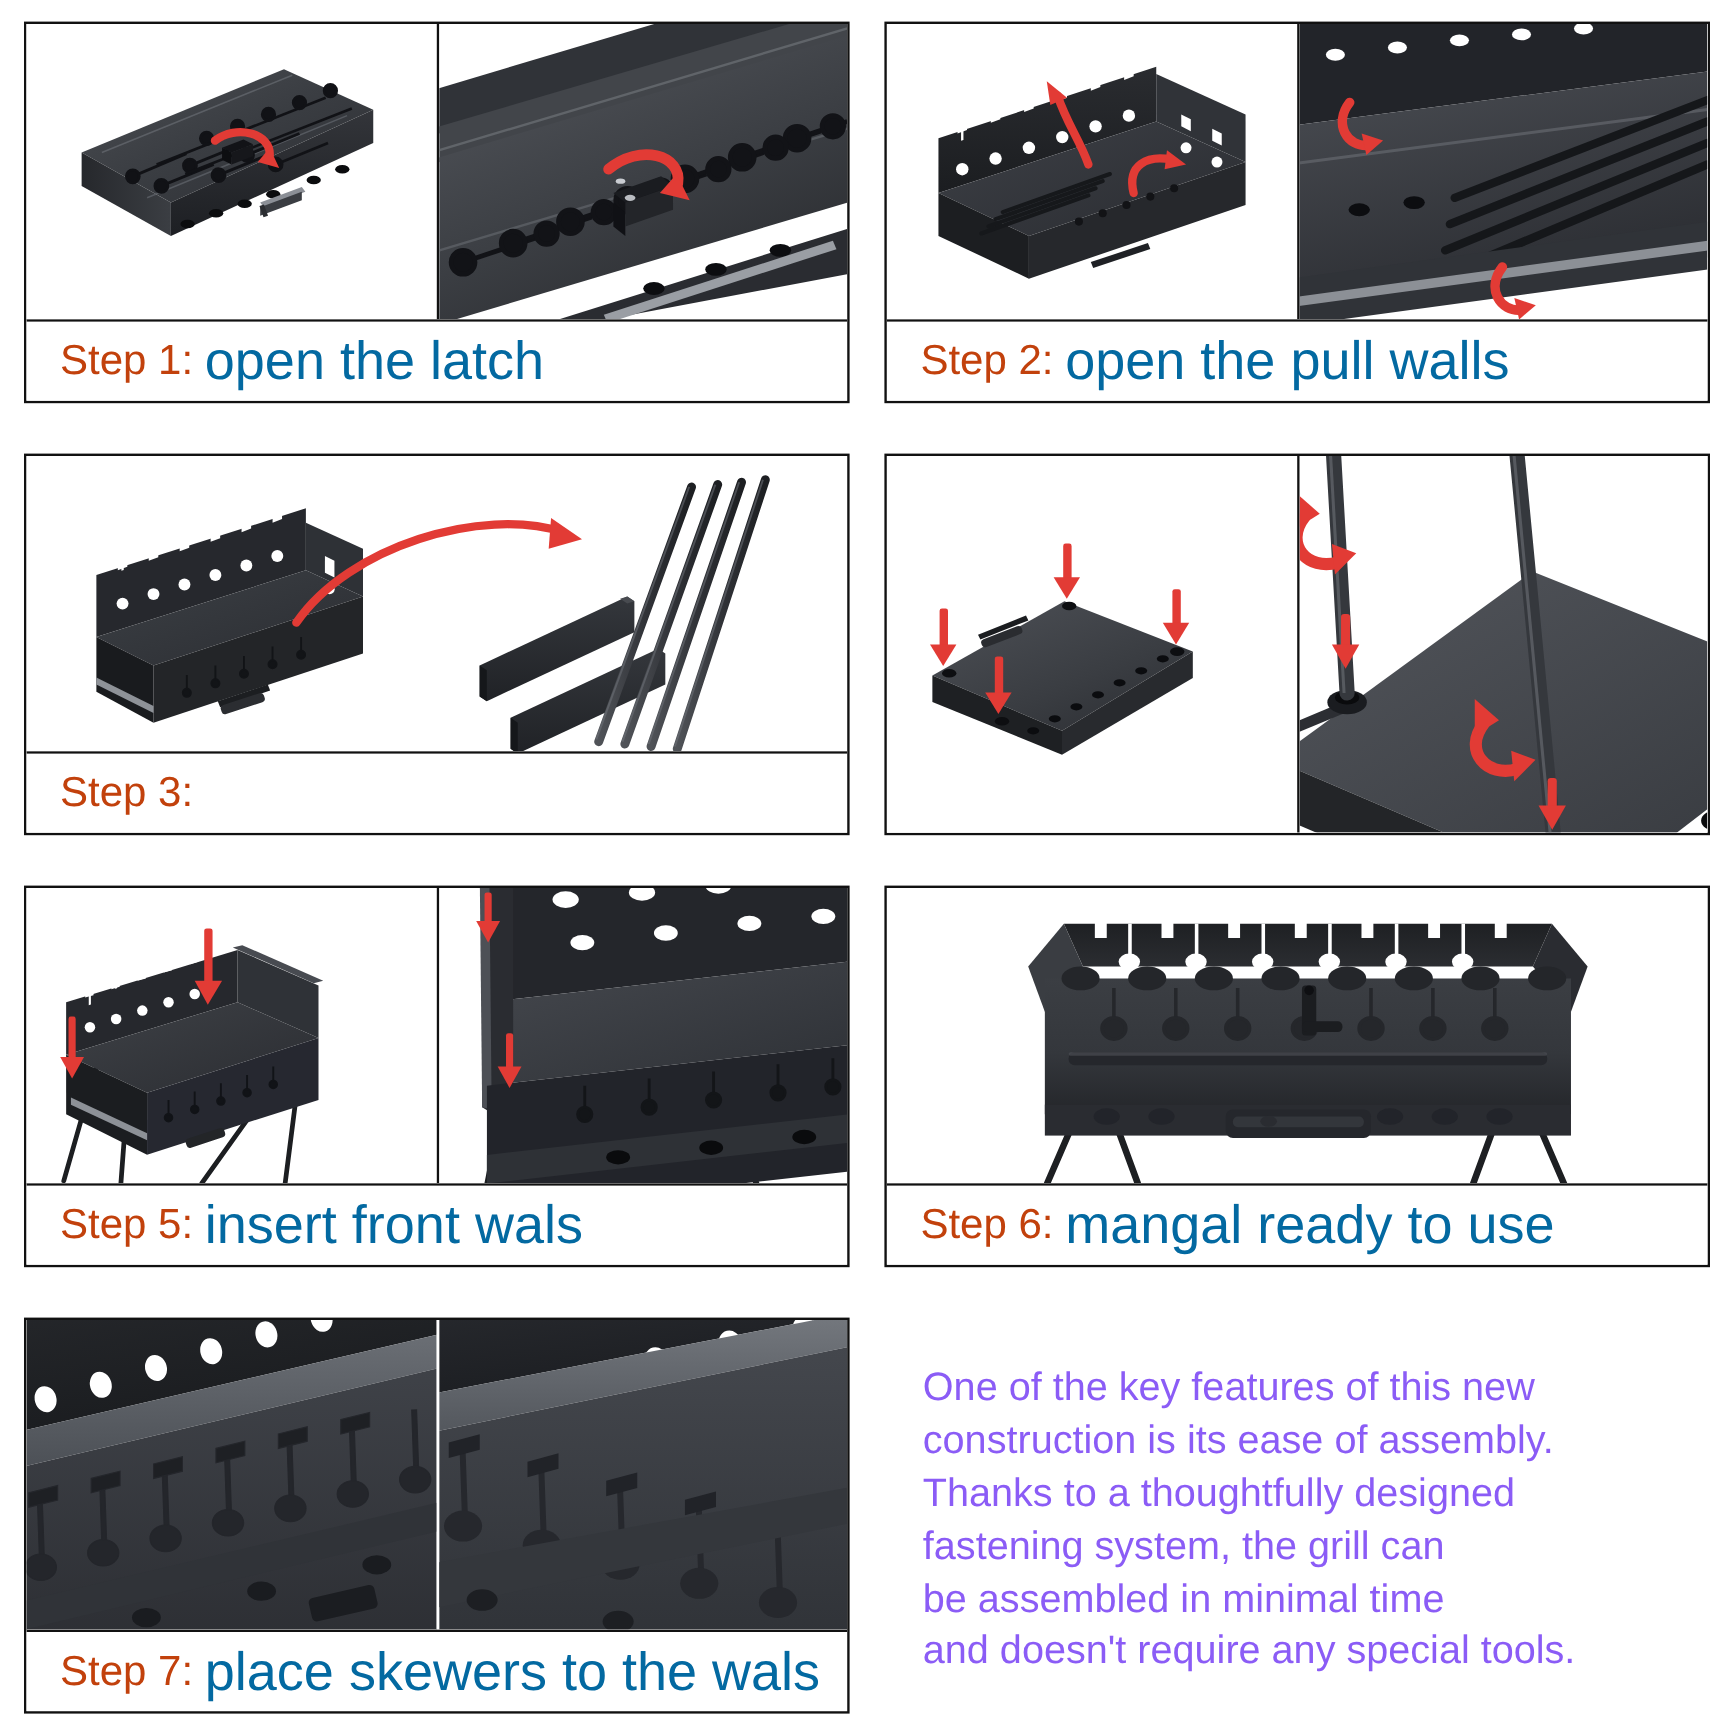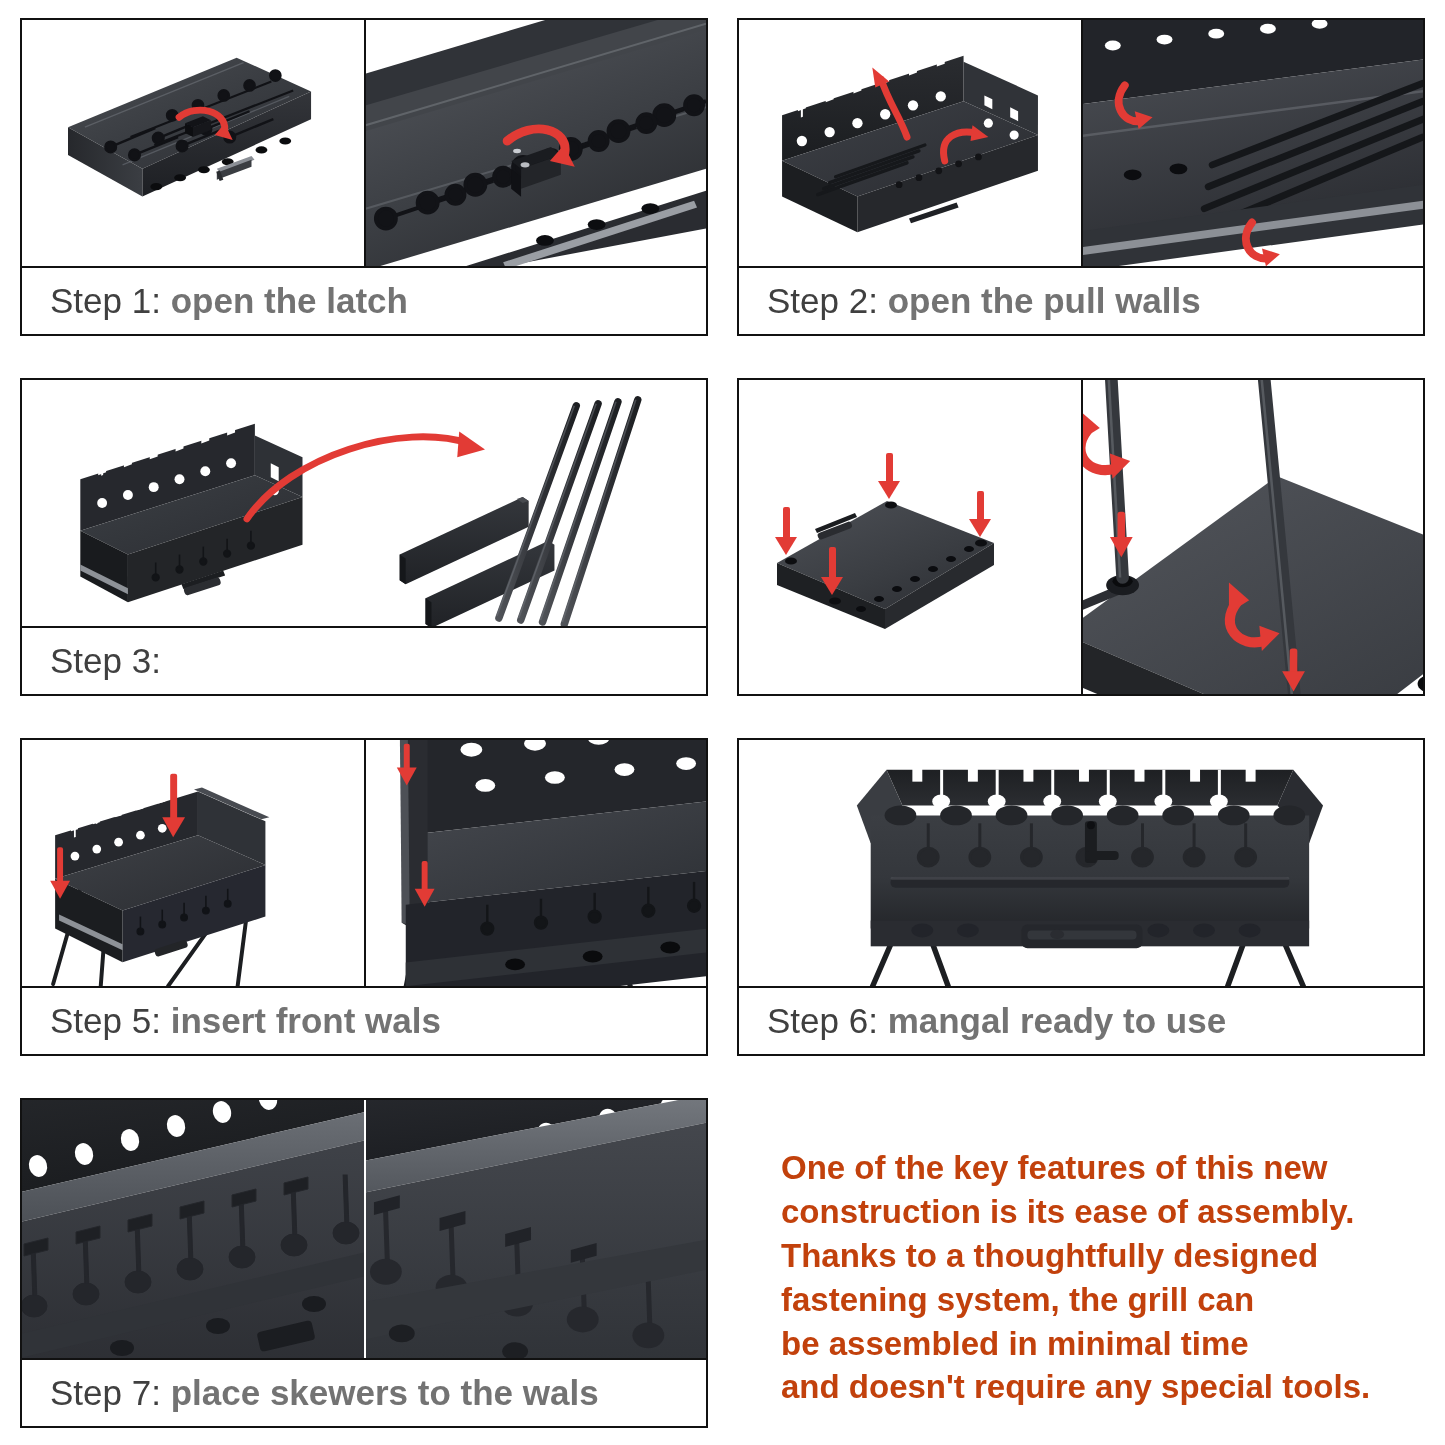--- a/index.html
+++ b/index.html
@@ -57,45 +57,45 @@
     height: 68px;
     border-top: 2px solid #111111;
     display: flex;
     align-items: center;
     padding-left: 28px;
     background: #ffffff;
   }
   .caption .lead {
     font-size: 35px;
     font-weight: 400;
-    color: #404040;
+    color: #c2410c;
     letter-spacing: 0px;
     white-space: pre;
   }
   .caption .strong {
-    font-size: 35px;
-    font-weight: 700;
-    color: #737373;
+    font-size: 45px;
+    font-weight: 400;
+    color: #0369a1;
     letter-spacing: 0px;
   }
 
   .blurb {
     grid-column: 2;
     grid-row: 4;
     display: flex;
     align-items: flex-start;
     padding-top: 32px;
     padding-left: 28px;
   }
   .blurb p {
-    margin: 16px;
+    margin: 4px;
     font-size: 33px;
     line-height: 1.33;
-    color: #c2410c;
-    font-weight: 700;
+    color: #8b5cf6;
+    font-weight: 400;
     white-space: pre-line;
   }
   
   .card.step7 .card-media { background: #2a2a2a; }
 </style>
 </head>
 <body>
 
 <div id="page">
   <div class="grid">

